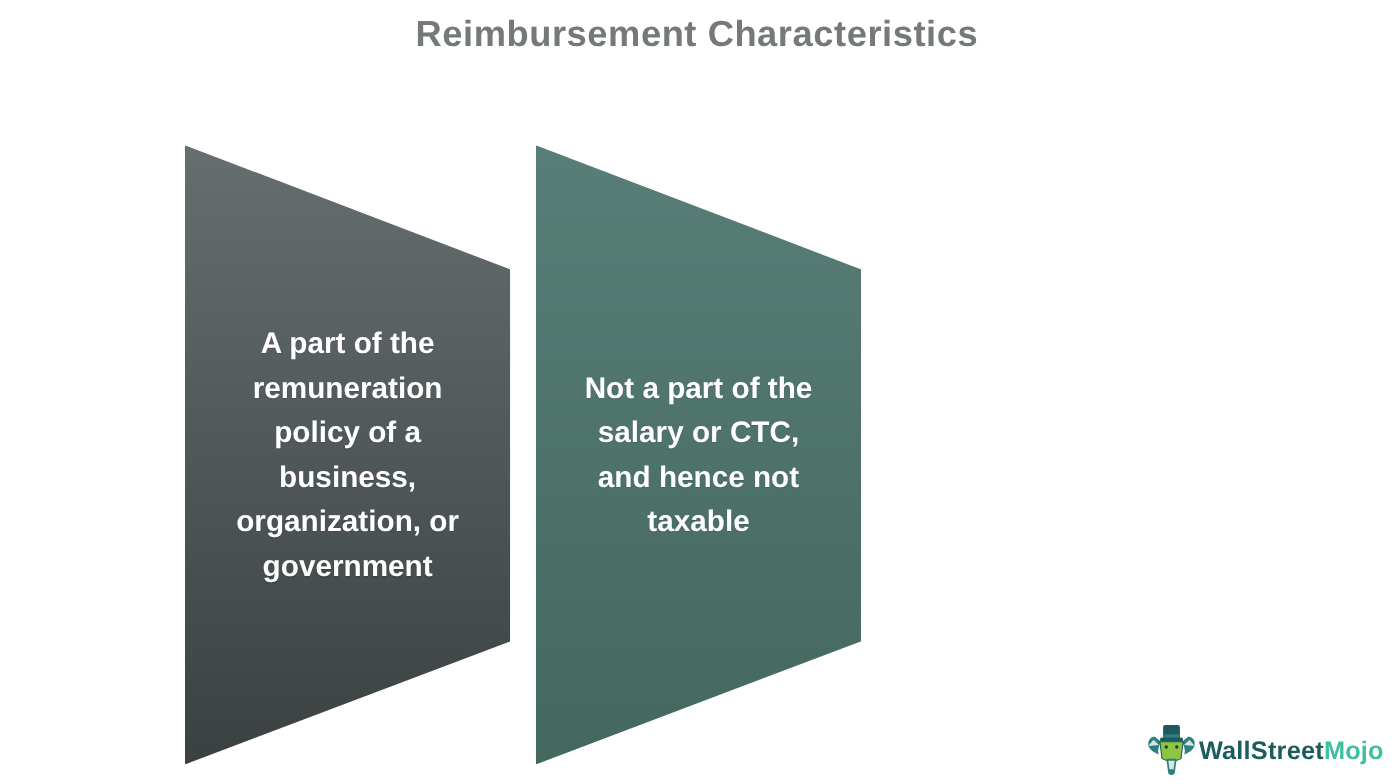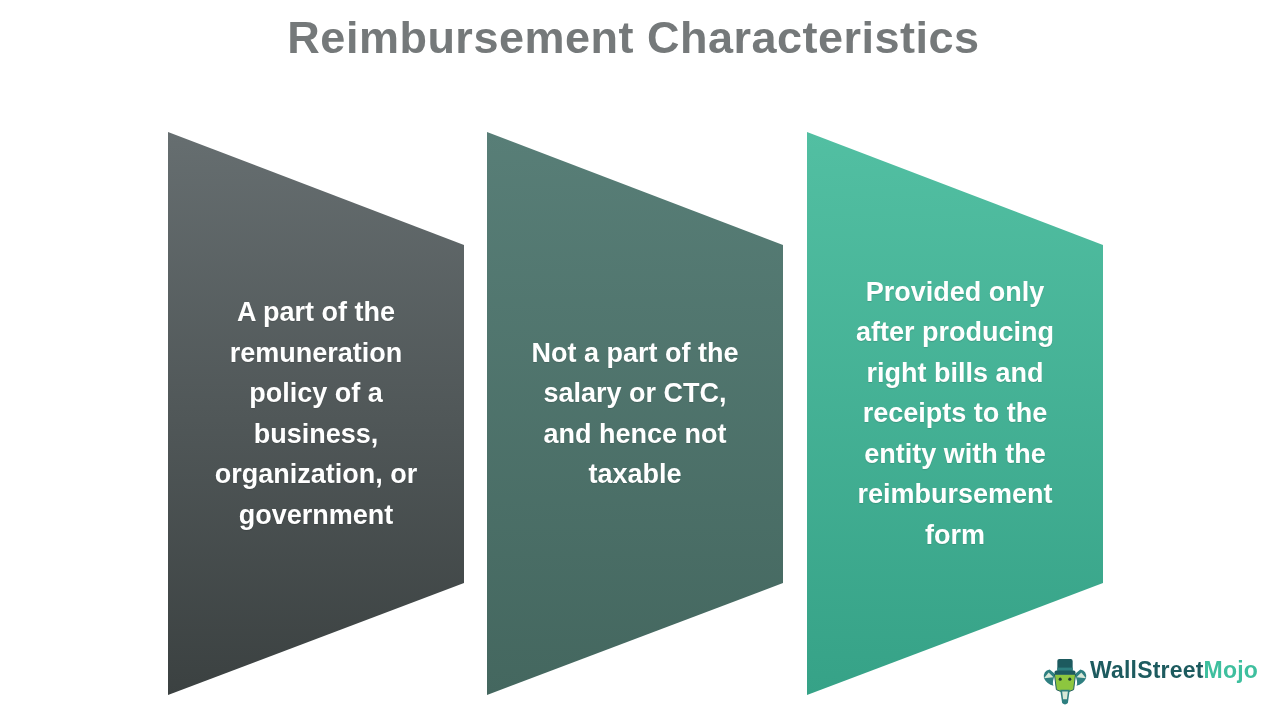--- a/index.html
+++ b/index.html
@@ -14,21 +14,21 @@
     height: 713px;
     background: #ffffff;
     overflow: hidden;
   }
   .title {
     position: absolute;
     top: 12px;
     left: 0;
     right: 0;
     text-align: center;
-    font-size: 45px;
+    font-size: 33px;
     font-weight: bold;
     color: #75797a;
     letter-spacing: 0.5px;
   }
   .card {
     position: absolute;
     top: 132px;
     width: 296px;
     height: 563px;
     clip-path: polygon(0 0, 100% 20.07%, 100% 80.1%, 0 100%);
@@ -47,20 +47,21 @@
     line-height: 40.5px;
     white-space: pre-line;
     padding: 0 8px;
     text-shadow: 0 1px 1px rgba(0,0,0,0.12);
   }
   .logo {
     position: absolute;
     right: 9px;
     bottom: 6px;
     display: flex;
+    align-items: center;
     gap: 2px;
   }
   .logo-icon {
     width: 46px;
     height: 50px;
     flex: 0 0 auto;
   }
   .logo-text {
     font-size: 23px;
     font-weight: bold;
@@ -84,29 +85,20 @@
 government</div>
   </div>
 
   <div class="card card-2" style="background: linear-gradient(rgb(88, 126, 119), rgb(68, 103, 95));">
     <div class="card-text">Not a part of the
 salary or CTC,
 and hence not
 taxable</div>
   </div>
 
-  <div class="card card-3" style="background: linear-gradient(rgb(82, 191, 162), rgb(54, 162, 135));">
-    <div class="card-text">Provided only
-after producing
-right bills and
-receipts to the
-entity with the
-reimbursement
-form</div>
-  </div>
 
   <div class="logo">
     <svg class="logo-icon" viewBox="0 0 48 52" aria-hidden="true">
 
       <path d="M2 22 Q1 14 8 13 L14 18 Q10 26 12 30 Q5 28 2 22 Z" fill="#2e7f80"></path>
       <path d="M46 22 Q47 14 40 13 L34 18 Q38 26 36 30 Q43 28 46 22 Z" fill="#2e7f80"></path>
       <path d="M2 22 L7 16 L12 21 Z" fill="#d7e8d8"></path>
       <path d="M46 22 L41 16 L36 21 Z" fill="#d7e8d8"></path>
 
       <rect x="16" y="2" width="16" height="14" rx="2" fill="#1d5a5f"></rect>

